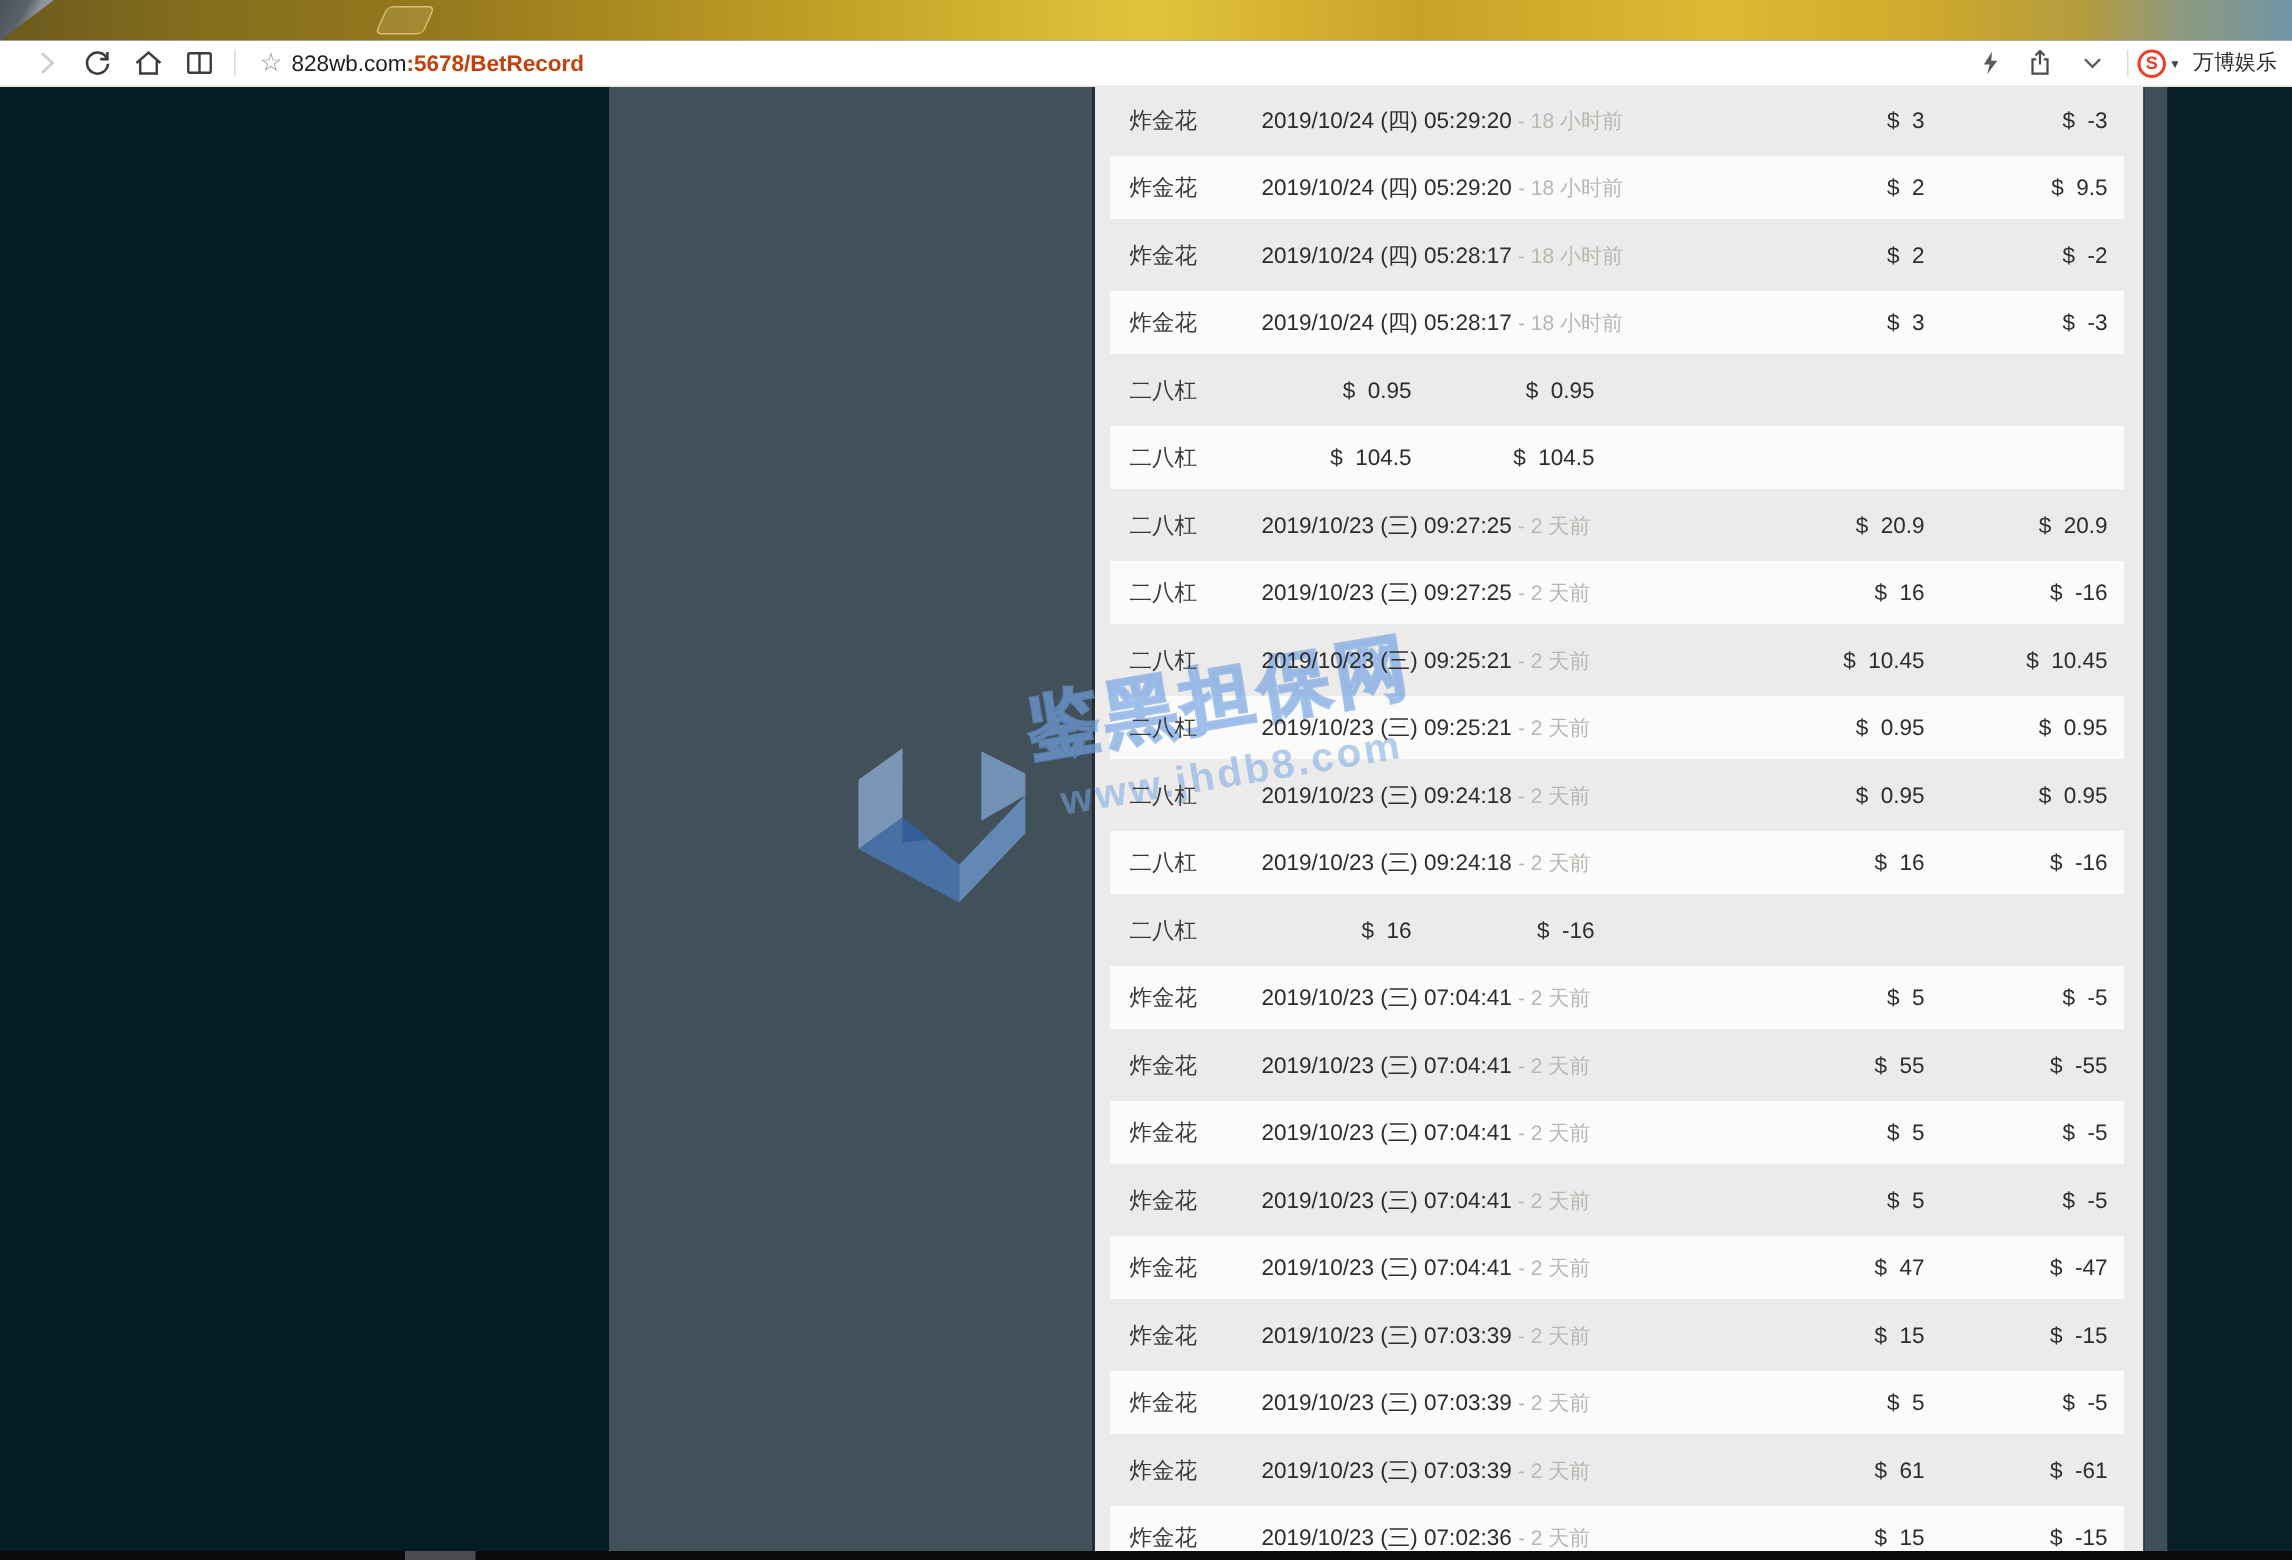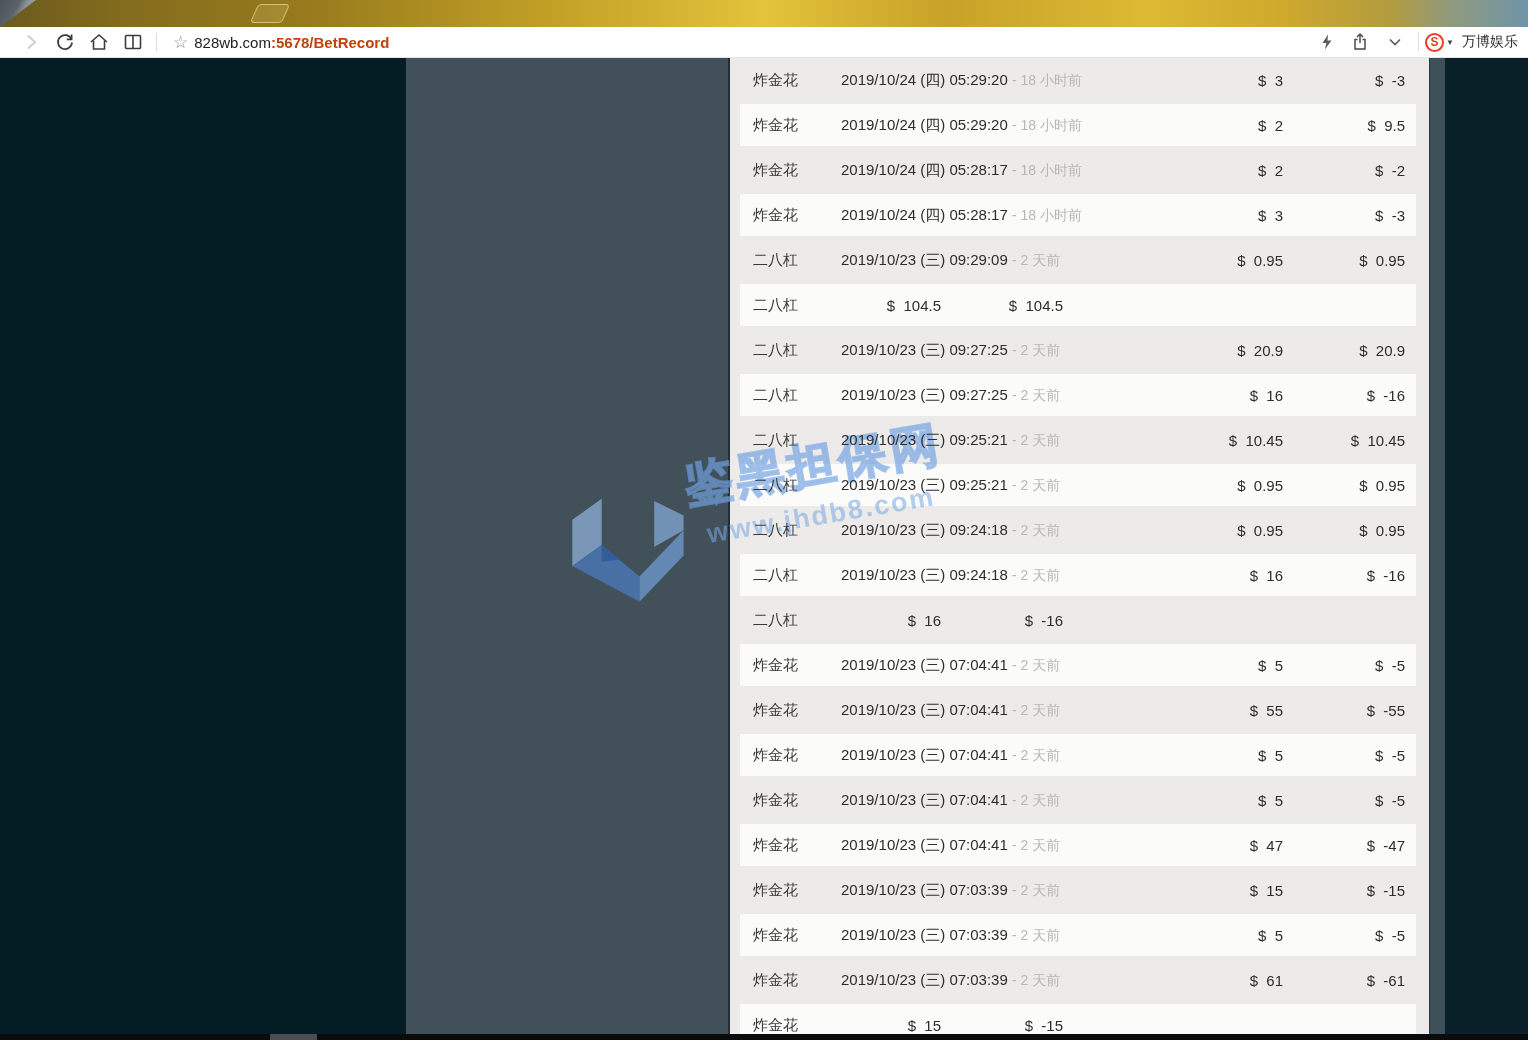--- a/index.html
+++ b/index.html
@@ -156,21 +156,20 @@
           <span class="cell c-win">$&nbsp;&nbsp;-2</span>
         </div>
         <div class="row white">
           <span class="cell c-game">炸金花</span>
           <span class="cell c-date">2019/10/24 (四) 05:28:17 <span class="c-ago">- 18 小时前</span></span>
           <span class="cell c-bet">$&nbsp;&nbsp;3</span>
           <span class="cell c-win">$&nbsp;&nbsp;-3</span>
         </div>
         <div class="row gray">
           <span class="cell c-game">二八杠</span>
-          <span class="cell c-date">2019/10/23 (三) 09:29:09 <span class="c-ago">- 2 天前</span></span>
           <span class="cell c-bet">$&nbsp;&nbsp;0.95</span>
           <span class="cell c-win">$&nbsp;&nbsp;0.95</span>
         </div>
         <div class="row white">
           <span class="cell c-game">二八杠</span>
           <span class="cell c-bet">$&nbsp;&nbsp;104.5</span>
           <span class="cell c-win">$&nbsp;&nbsp;104.5</span>
         </div>
         <div class="row gray">
           <span class="cell c-game">二八杠</span>
@@ -256,20 +255,21 @@
           <span class="cell c-win">$&nbsp;&nbsp;-5</span>
         </div>
         <div class="row gray">
           <span class="cell c-game">炸金花</span>
           <span class="cell c-date">2019/10/23 (三) 07:03:39 <span class="c-ago">- 2 天前</span></span>
           <span class="cell c-bet">$&nbsp;&nbsp;61</span>
           <span class="cell c-win">$&nbsp;&nbsp;-61</span>
         </div>
         <div class="row white">
           <span class="cell c-game">炸金花</span>
+          <span class="cell c-date">2019/10/23 (三) 07:02:36 <span class="c-ago">- 2 天前</span></span>
           <span class="cell c-bet">$&nbsp;&nbsp;15</span>
           <span class="cell c-win">$&nbsp;&nbsp;-15</span>
         </div>
       </div>
   </div>
 
   <div class="band-rslate"></div>
   <div class="band-rdark"></div>
 
   <svg class="wm-logo" viewBox="0 0 120 112">

